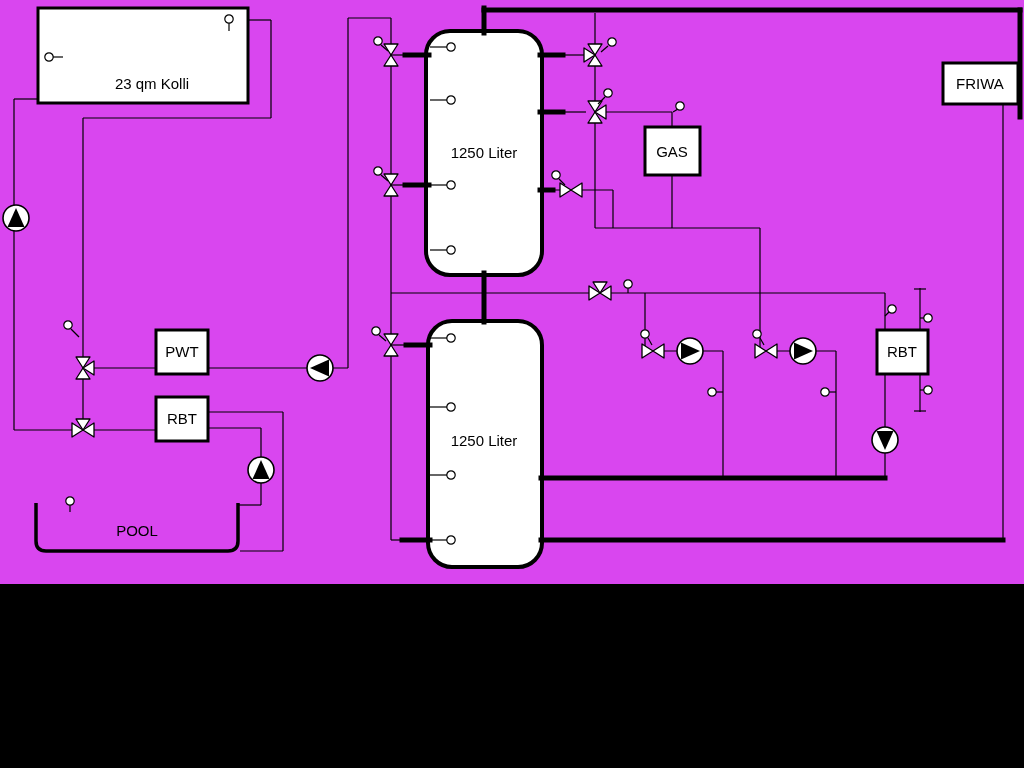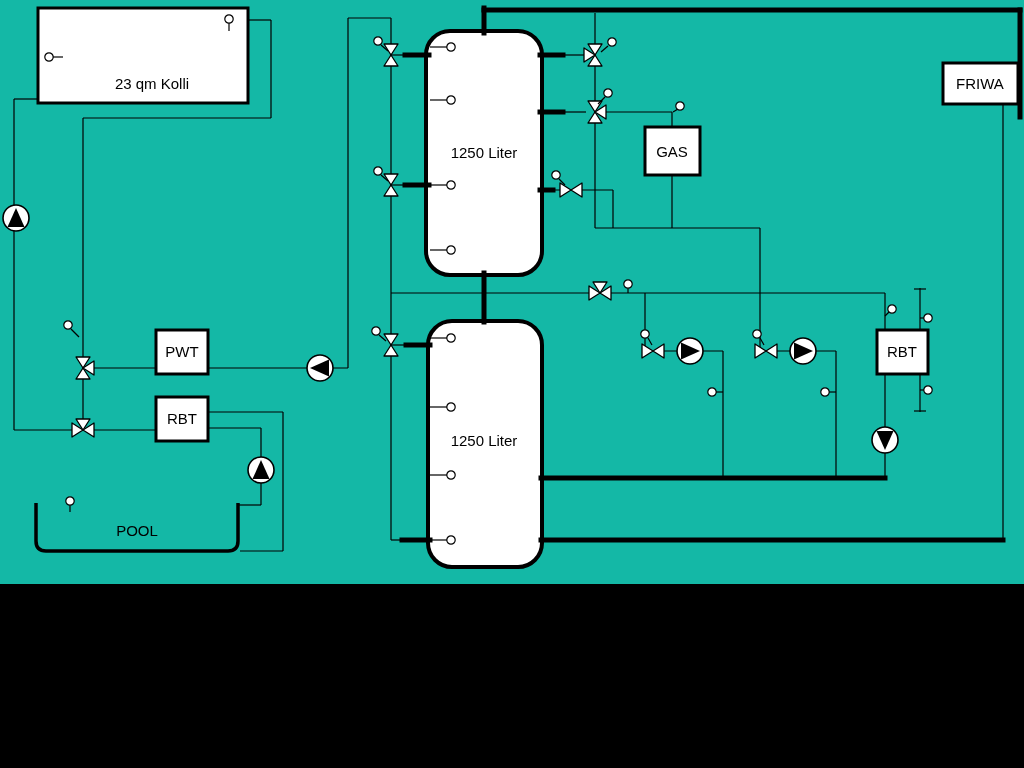--- a/index.html
+++ b/index.html
@@ -1,16 +1,16 @@
 <!DOCTYPE html>
 <html><head>
 <meta charset="utf-8">
 <style>
   html,body{margin:0;padding:0;background:#ffffff;}
-  .stage{position:relative;width:1024px;height:768px;background:#14b8a6;overflow:hidden;
+  .stage{position:relative;width:1024px;height:768px;background:#d946ef;overflow:hidden;
          font-family:"Liberation Sans",sans-serif;}
   svg{position:absolute;left:0;top:0;}
   .pipe{stroke:#000;stroke-width:1.2;fill:none;}
   .pipe-thick{stroke:#000;stroke-width:5;fill:none;stroke-linecap:square;}
   .box{fill:#ffffff;stroke:#000;stroke-width:3;}
   .tank{fill:#ffffff;stroke:#000;stroke-width:4;}
   .pool{fill:none;stroke:#000;stroke-width:3.5;}
   .lbl{font-family:"Liberation Sans",sans-serif;font-size:15px;fill:#000;text-anchor:middle;}
 </style>
 </head>

